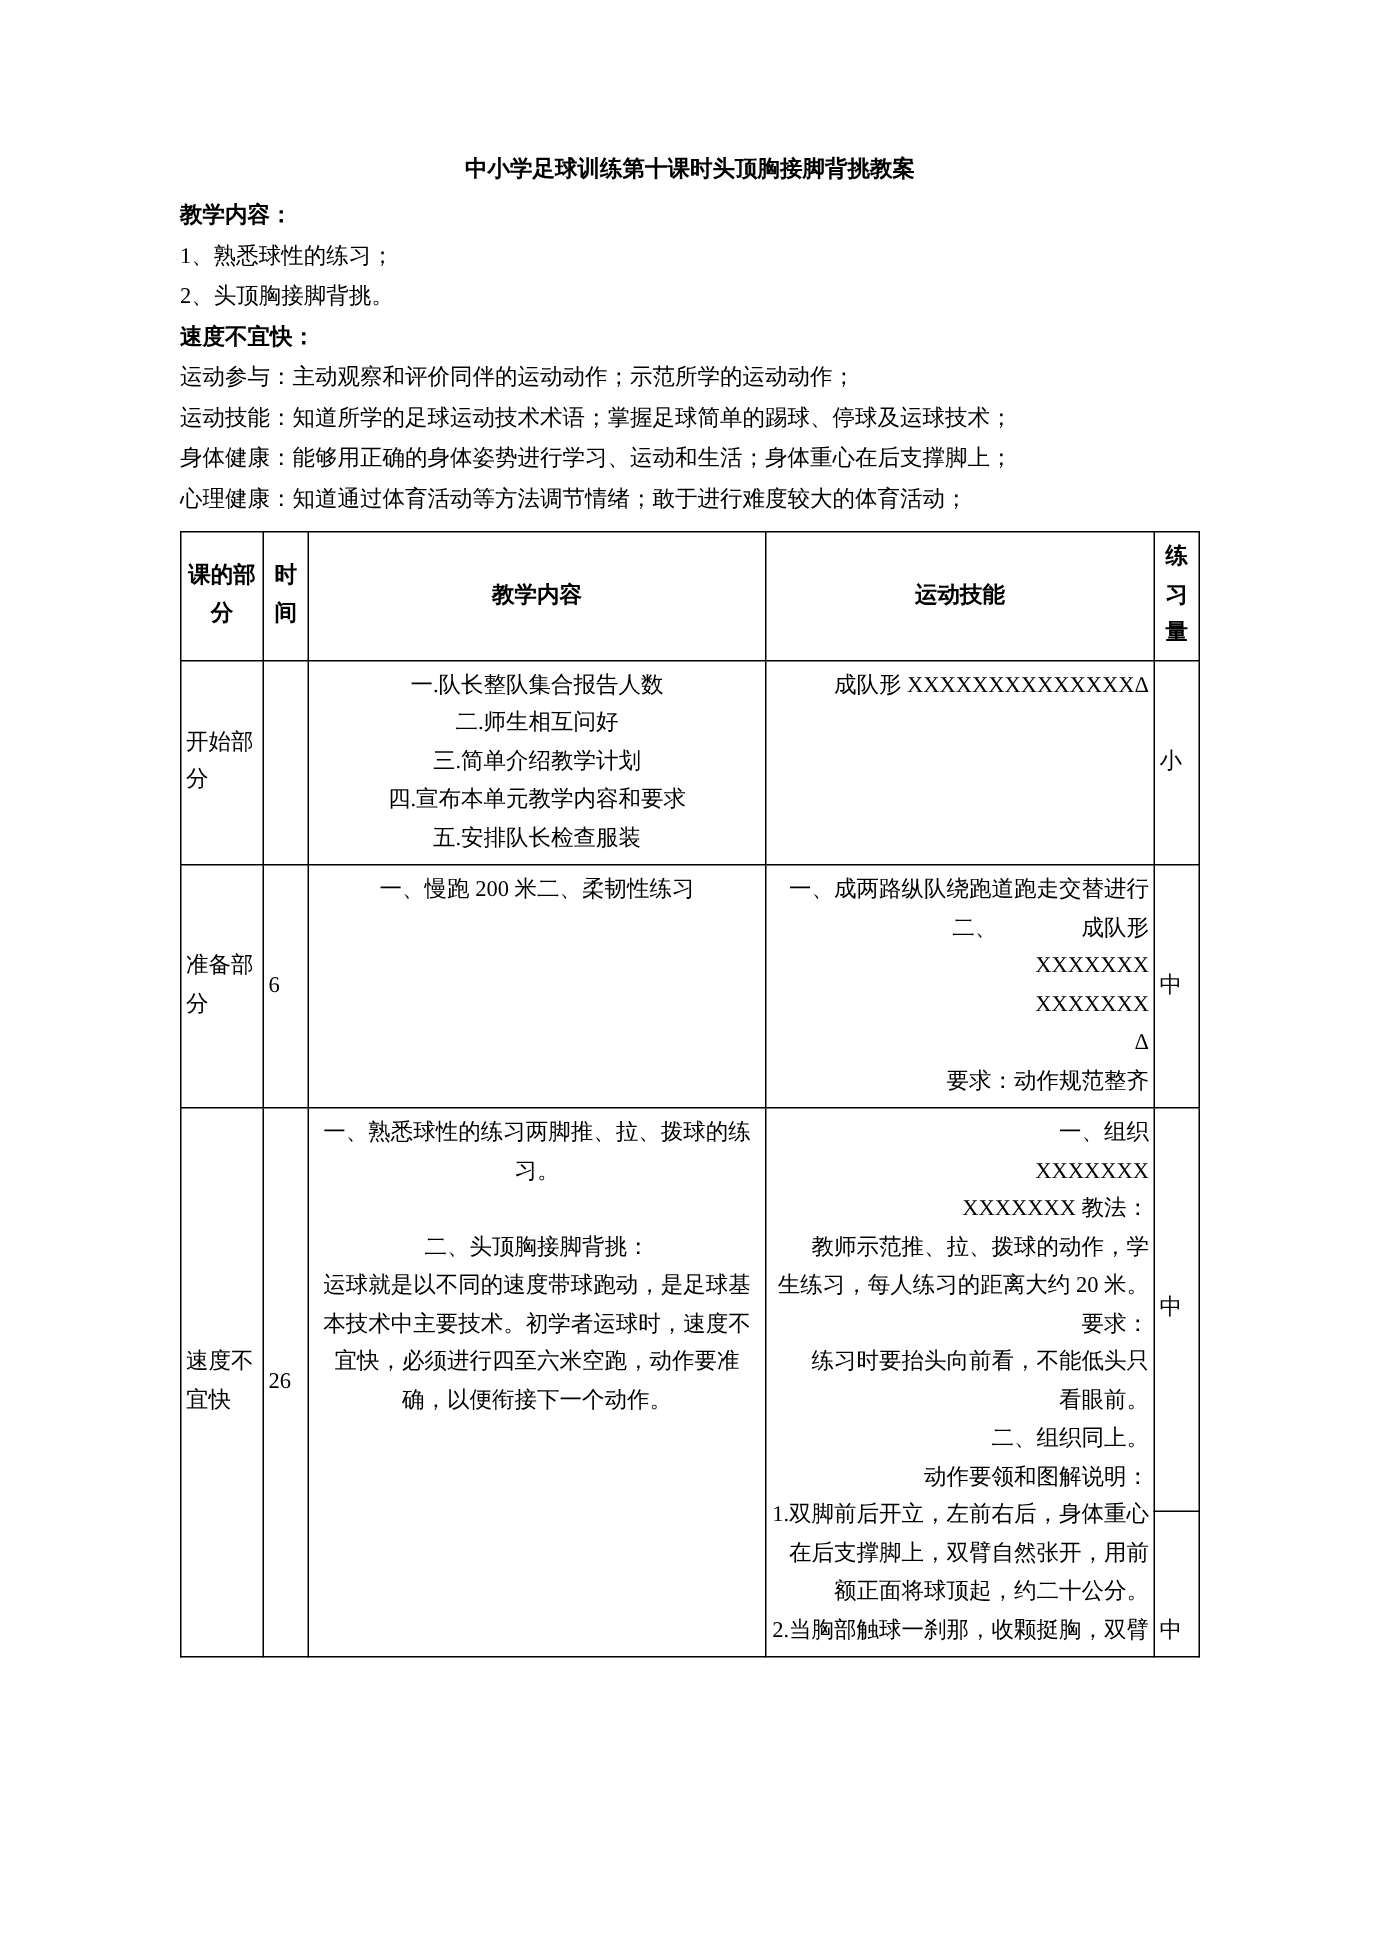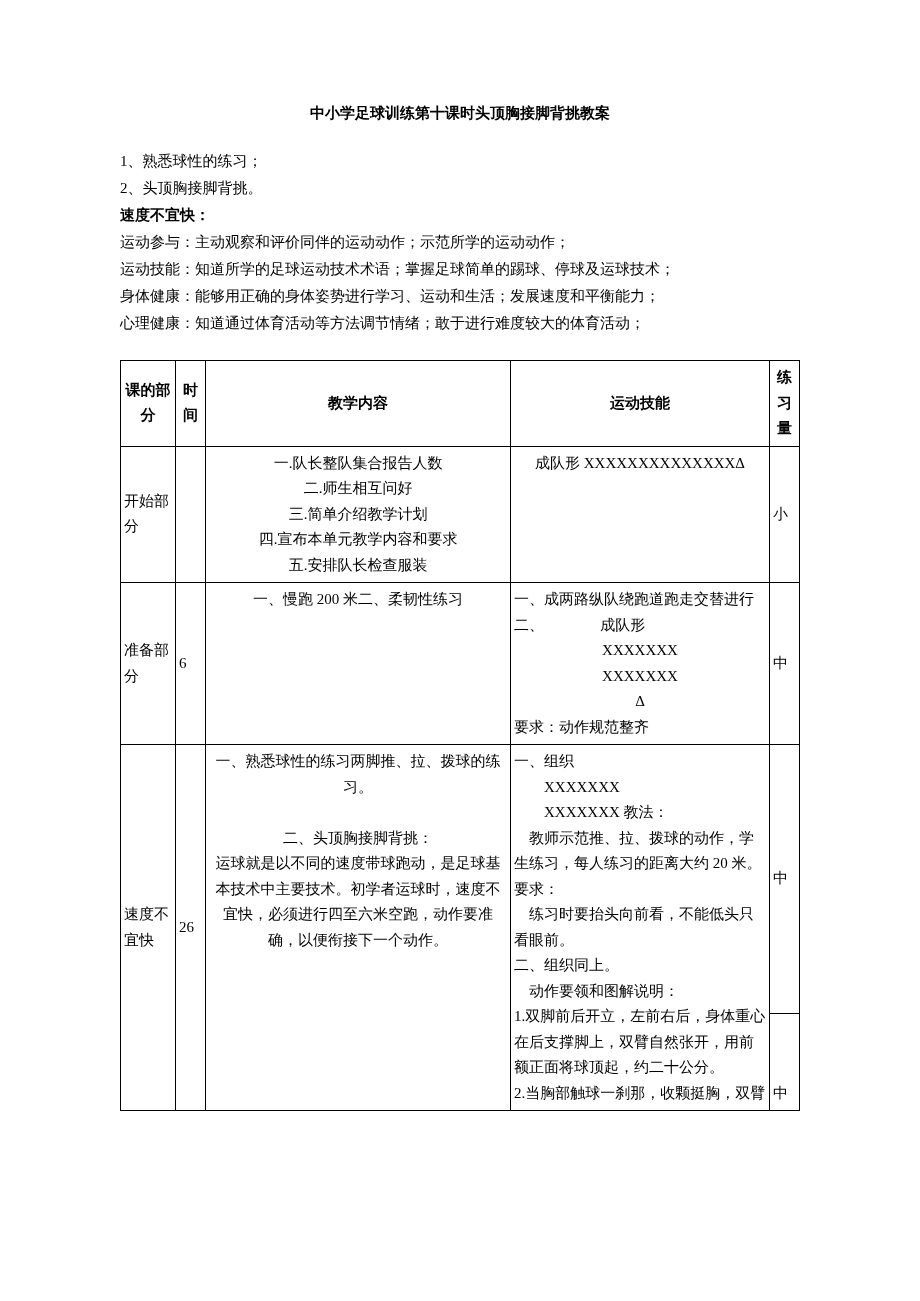--- a/index.html
+++ b/index.html
@@ -9,33 +9,33 @@
       margin: 0;
       padding: 100px 120px 60px 120px;
       background: #fff;
       color: #000;
       width: 920px;
       box-sizing: border-box;
     }
     .doc-title {
       text-align: center;
       font-weight: bold;
-      margin-bottom: 21px;
+      margin-bottom: 4px;
       font-size: 15px;
     }
     .section-label {
       font-weight: bold;
     }
     .intro p {
       margin: 0;
     }
     table {
       border-collapse: collapse;
       width: 100%;
-      margin-top: 23px;
+      margin-top: 7px;
       table-layout: fixed;
     }
     th, td {
       border: 1px solid #000;
       padding: 4px 3px;
       vertical-align: top;
       font-size: 15px;
       line-height: 1.7;
     }
     th {
@@ -50,34 +50,35 @@
     .col-load { width: 30px; }
     .vtext {
       vertical-align: middle;
       word-break: break-all;
     }
     .indent1 { text-indent: 2em; display: block;}
     .center { text-align: center; }
     .pre-line { white-space: pre-line; text-align: center; }
     .content-cell { word-break: break-all; }
     .load-cell { text-align: left; vertical-align: middle; }
-    .method-block div { margin: 0; }
+    .method-block div { margin: 0; text-align: right; }
   </style>
 </head>
 <body>
 
 <div class="doc-title">中小学足球训练第十课时头顶胸接脚背挑教案</div>
 
 <div class="intro">
+  <p><span class="section-label">教学内容：</span></p>
   <p>1、熟悉球性的练习；</p>
   <p>2、头顶胸接脚背挑。</p>
   <p><span class="section-label">速度不宜快：</span></p>
   <p>运动参与：主动观察和评价同伴的运动动作；示范所学的运动动作；</p>
   <p>运动技能：知道所学的足球运动技术术语；掌握足球简单的踢球、停球及运球技术；</p>
-  <p>身体健康：能够用正确的身体姿势进行学习、运动和生活；发展速度和平衡能力；</p>
+  <p>身体健康：能够用正确的身体姿势进行学习、运动和生活；身体重心在后支撑脚上；</p>
   <p>心理健康：知道通过体育活动等方法调节情绪；敢于进行难度较大的体育活动；</p>
 </div>
 
 <table>
   <colgroup>
     <col class="col-part">
       <col class="col-time">
       <col class="col-content">
       <col class="col-method">
       <col class="col-load">

